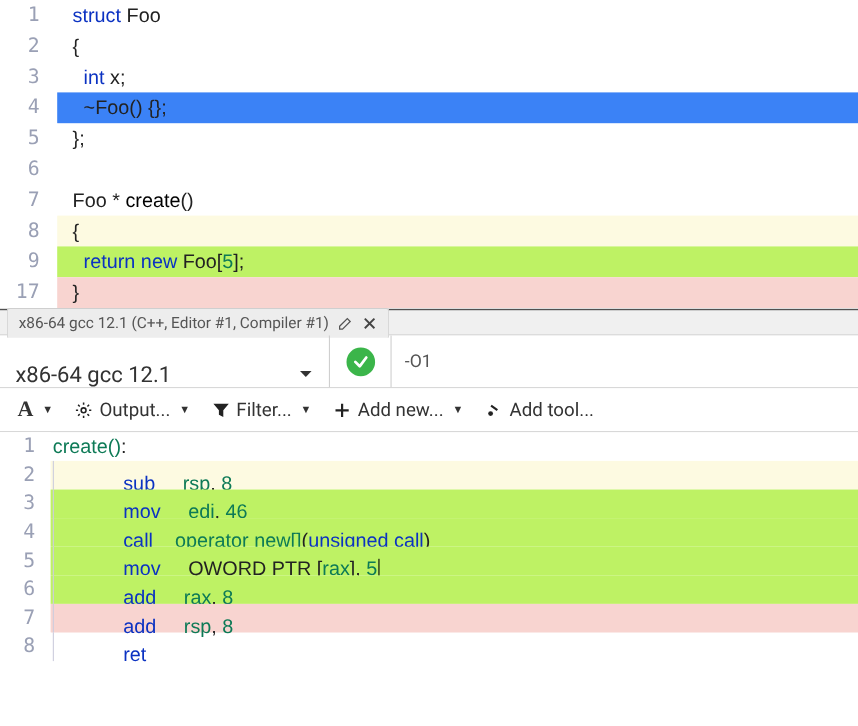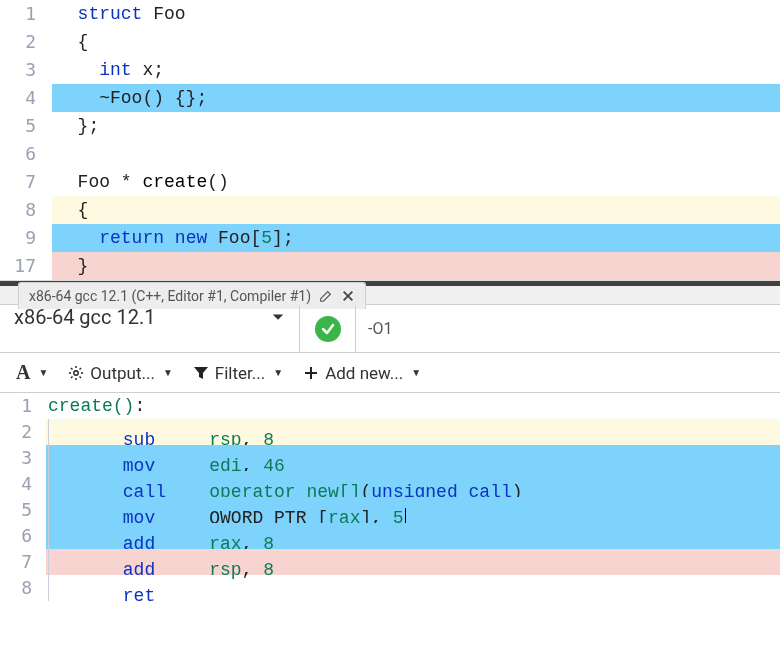--- a/index.html
+++ b/index.html
@@ -30,44 +30,44 @@
     padding-right: 16px;
     color: #9aa0b5;
     font-family: Consolas, monospace;
     background: #fff;
     user-select: none;
   }
   .code {
     flex: 1;
     padding-left: 4px;
     white-space: pre;
-    font-family: Liberation Mono, monospace;
+    font-family: Liberation Sans, sans-serif;
     color: #222;
   }
-  .hl-green .code { background: #7dd3fc; }
+  .hl-green .code { background: #3b82f6; }
   .hl-yellow .code { background: #fdfae1; }
-  .hl-lav .code { background: #7dd3fc; }
+  .hl-lav .code { background: #bef264; }
   .hl-red .code { background: #f8d4d0; }
 
   .kw { color: #0b32c2; }
   .fn { color: #000000; }
   .nm { color: #0d7a56; }
-  .asm-op { color: #0b32c2; }
+  .asm-op { color: #0b32c2; margin-left: 24px; }
   .reg { color: #0d7a56; }
   .call { color: #0d7a56; }
 
   
   .tab-row {
     display: flex;
     align-items: center;
     background: #f0f0f0;
-    border-top: 5px solid #404040;
+    border-top: 1px solid #404040;
     border-bottom: 1px solid #cfcfcf;
     height: 24px;
-    padding-left: 18px;
+    padding-left: 6px;
   }
   .tab {
     display: flex;
     align-items: center;
     gap: 8px;
     background: #ededed;
     border: 1px solid #cfcfcf;
     border-bottom: none;
     padding: 5px 10px;
     font-size: 14px;
@@ -80,21 +80,21 @@
   
   .compiler-bar {
     display: flex;
     align-items: center;
     height: 48px;
     border-bottom: 1px solid #cfcfcf;
     background: #fff;
   }
   .compiler-select {
     display: flex;
-    align-items: flex-start;
+    align-items: flex-end;
     justify-content: space-between;
     width: 300px;
     height: 100%;
     padding: 0 14px;
     font-size: 20px;
     color: #333;
     border-right: 1px solid #cfcfcf;
   }
   .status-cell {
     width: 56px;
@@ -271,20 +271,29 @@
   <div class="tbtn">
     <span class="ticon">
       <svg viewBox="0 0 16 16">
           <line x1="8" y1="2" x2="8" y2="14" stroke="#222" stroke-width="2"></line>
           <line x1="2" y1="8" x2="14" y2="8" stroke="#222" stroke-width="2"></line>
         </svg>
     </span>
     <span>Add new...</span>
     <span class="caret">▼</span>
   </div>
+  <div class="tbtn">
+    <span class="ticon">
+      <svg viewBox="0 0 16 16">
+          <circle cx="5" cy="11" r="2.2" fill="#222"></circle>
+          <rect x="6" y="3" width="7" height="2" transform="rotate(35 6 3)" fill="#222"></rect>
+        </svg>
+    </span>
+    <span>Add tool...</span>
+  </div>
 </div>
 
 <div class="asm" id="asm">
     <div class="line ">
       <div class="gutter">1</div>
       <div class="code"><span class="call">create()</span>:</div>
     </div>
     <div class="line hl-yellow">
       <div class="gutter">2</div>
       <div class="code"><span class="asm-ind"></span>      <span class="asm-op">sub</span>     <span class="reg">rsp</span>, <span class="nm">8</span></div>

